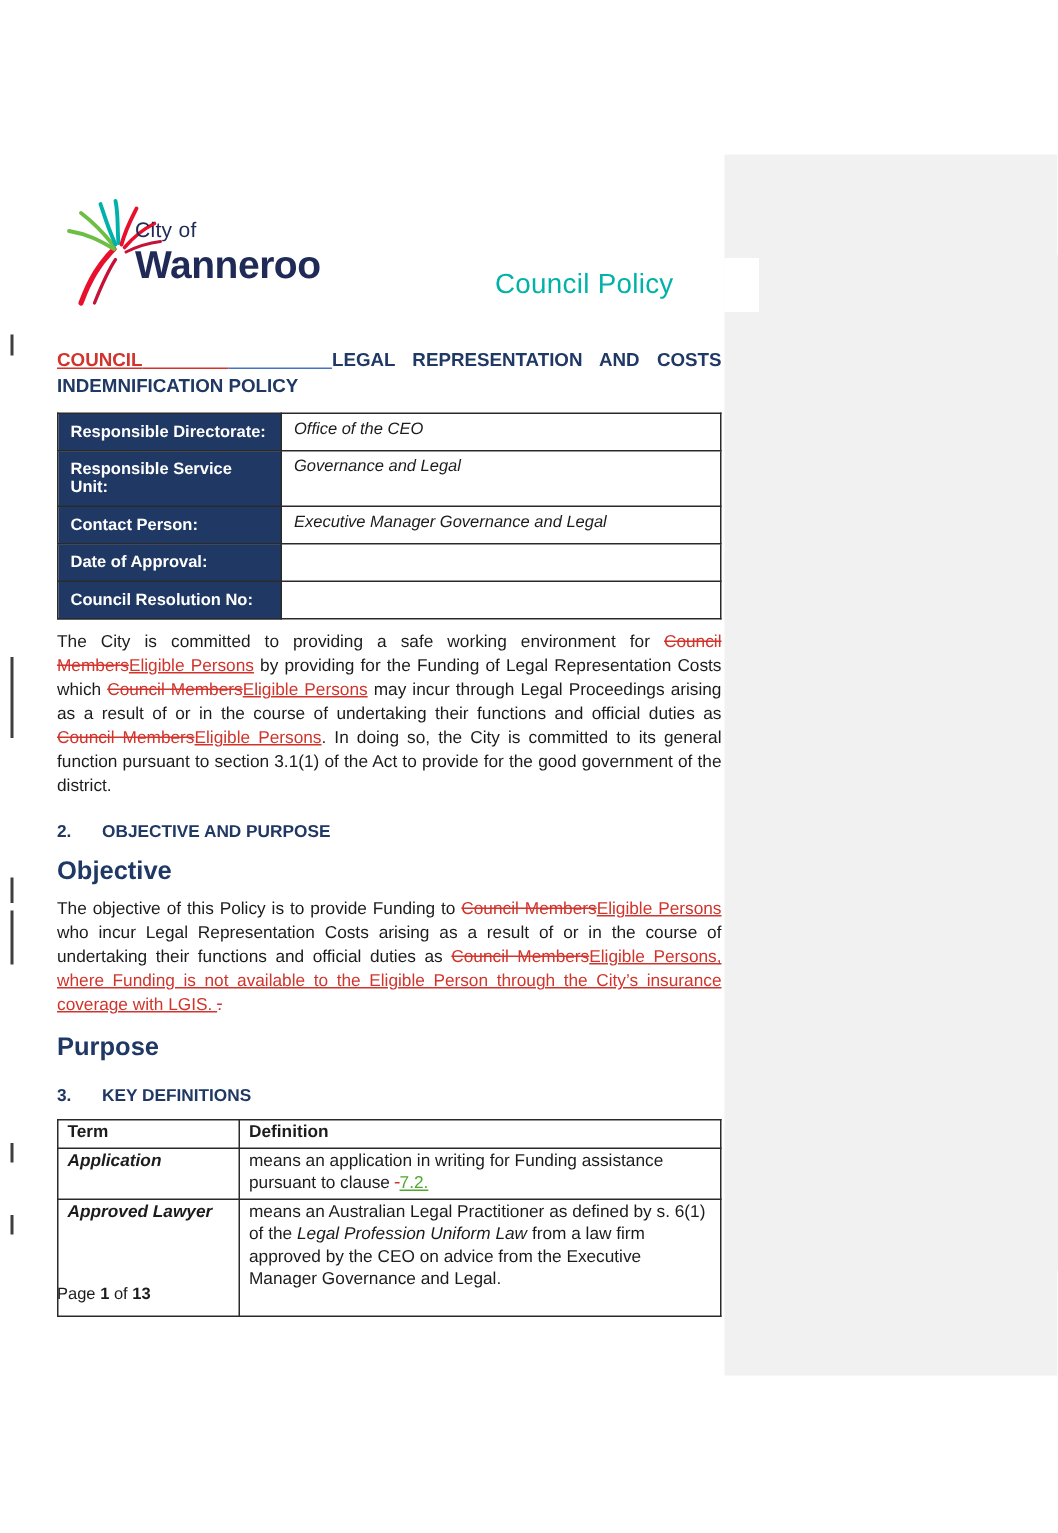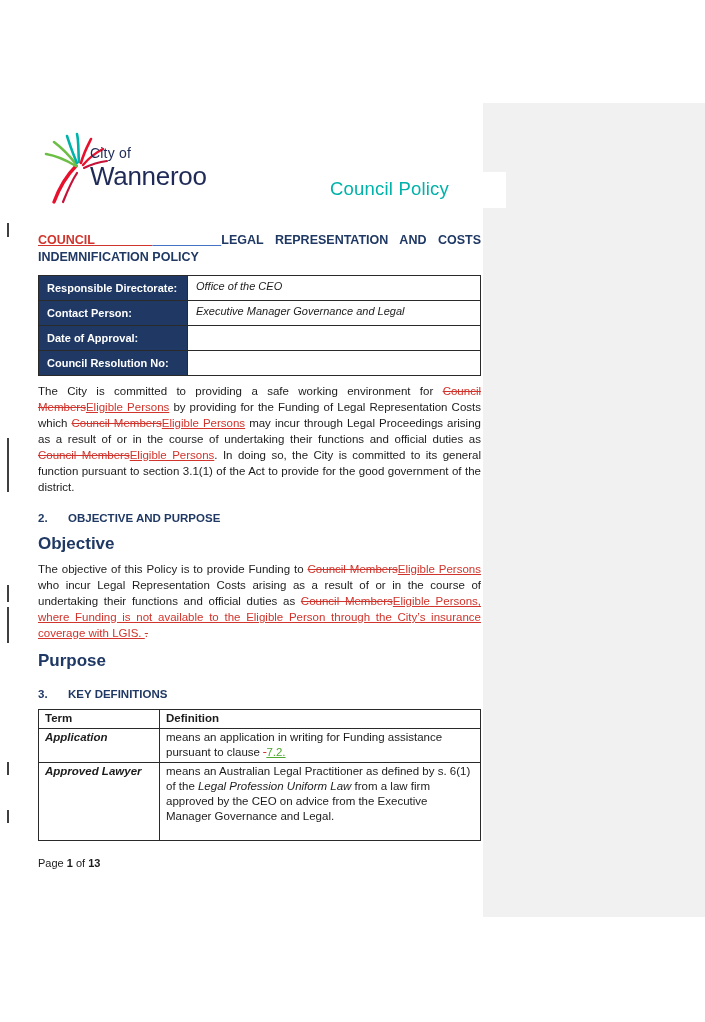--- a/index.html
+++ b/index.html
@@ -22,21 +22,21 @@
   .gray-panel{position:absolute;left:483px;top:103px;width:222px;height:814px;background:var(--panel);}
   .white-notch{position:absolute;left:483px;top:172px;width:23px;height:36px;background:#ffffff;}
   .change-bar{position:absolute;left:7px;width:2px;background:#3f3f3f;}
 
   .content{position:absolute;left:38px;top:136px;width:443px;}
 
   .logo-row{position:relative;height:64px;}
   .logo-svg{position:absolute;left:0;top:-4px;}
   .logo-text{position:absolute;left:52px;top:10px;color:var(--logo-navy);line-height:1;}
   .logo-city{font-size:14px;letter-spacing:0.2px;}
-  .logo-wanneroo{font-size:26px;font-weight:normal;letter-spacing:-0.3px;margin-top:3px;}
+  .logo-wanneroo{font-size:26px;font-weight:bold;letter-spacing:-0.3px;margin-top:3px;}
   .doc-type{position:absolute;left:292px;top:42px;font-size:18.5px;color:var(--teal);letter-spacing:0.2px;}
 
   .doc-title{margin-top:32px;font-size:12.5px;font-weight:bold;line-height:17px;color:var(--navy);text-align:justify;}
 
   table.info-table{width:100%;border-collapse:collapse;margin-top:9px;font-size:11px;table-layout:fixed;}
   table.info-table td{border:1px solid var(--border);vertical-align:middle;}
   table.info-table td.lbl{background:var(--navy);color:#ffffff;font-weight:bold;width:132px;padding:6px 8px;}
   table.info-table td.val{padding:4px 8px;vertical-align:top;font-style:italic;}
 
   .sec-heading{margin-top:17px;font-size:11.5px;font-weight:bold;color:var(--navy);}
@@ -97,20 +97,24 @@
 
   <div class="doc-title"><span class="seg-ins">COUNCIL</span><span class="seg-ins">&nbsp;&nbsp;&nbsp;&nbsp;&nbsp;</span><span class="seg-insb">&nbsp;&nbsp;&nbsp;&nbsp;&nbsp;&nbsp;</span><span>LEGAL REPRESENTATION AND COSTS INDEMNIFICATION POLICY</span></div>
 
   <table class="info-table">
     <tbody>
         <tr>
           <td class="lbl">Responsible Directorate:</td>
           <td class="val">Office of the CEO</td>
         </tr>
         <tr>
+          <td class="lbl">Responsible Service Unit:</td>
+          <td class="val">Governance and Legal</td>
+        </tr>
+        <tr>
           <td class="lbl">Contact Person:</td>
           <td class="val">Executive Manager Governance and Legal</td>
         </tr>
         <tr>
           <td class="lbl">Date of Approval:</td>
           <td class="val">&nbsp;</td>
         </tr>
         <tr>
           <td class="lbl">Council Resolution No:</td>
           <td class="val">&nbsp;</td>

